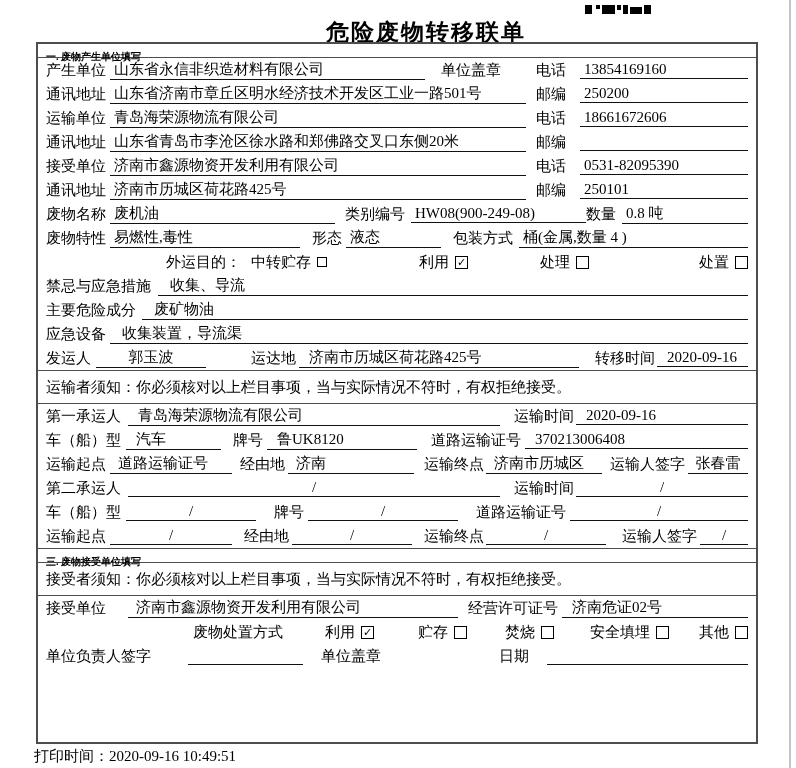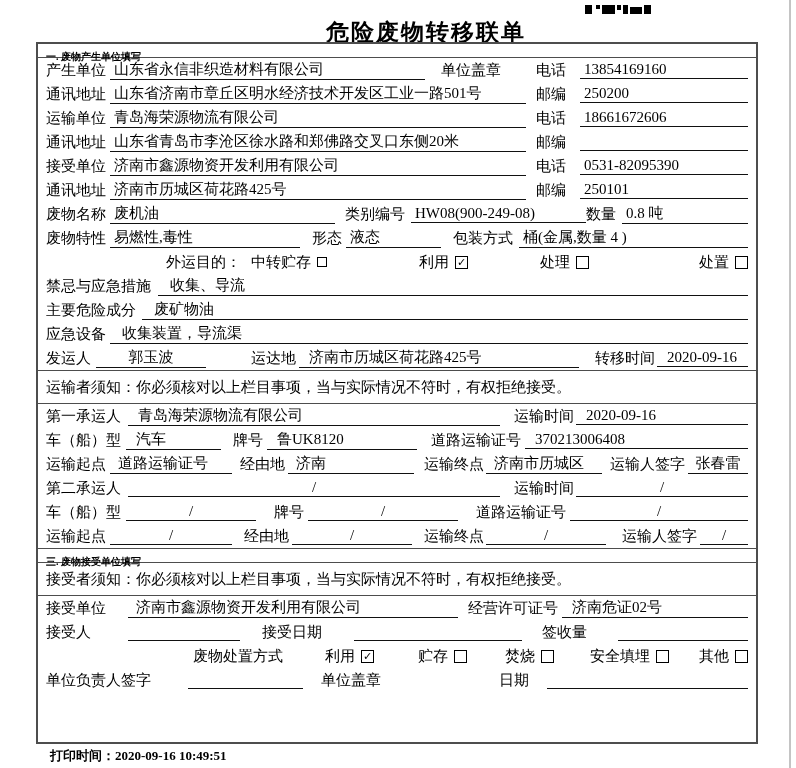--- a/index.html
+++ b/index.html
@@ -31,21 +31,21 @@
   .fill { flex:1; }
   .center { text-align:center; }
 
   
   .cb { display:inline-block; width:13px; height:13px; border:1.5px solid #000;
     margin-left:6px; text-align:center; line-height:12px; font-size:11px;
     font-family:"DejaVu Sans",sans-serif; }
   .cb.small { width:10px; height:10px; margin-bottom:1px; }
 
   
-  .print-time { position:absolute; left:50px; top:747px; font-size:13px;font-weight:bold; }
+  .print-time { position:absolute; left:34px; top:747px; font-size:15px; }
 
   
   .page-edge { position:absolute; left:789px; top:0; width:2px; height:768px; background:#c4c4c4; }
 </style>
 </head>
 <body>
 
 <div class="page">
 
   <span class="qr-frag">
@@ -257,28 +257,20 @@
         <span>接受者须知：你必须核对以上栏目事项，当与实际情况不符时，有权拒绝接受。</span>
       </div>
 
       <div class="row">
         <span class="lbl w64">接受单位</span>
         <span class="u" style="width:330px;margin-left:18px;padding-left:8px">济南市鑫源物资开发利用有限公司</span>
         <span class="lbl" style="margin-left:10px;width:94px">经营许可证号</span>
         <span class="u fill" style="padding-left:10px">济南危证02号</span>
       </div>
 
-      <div class="row">
-        <span class="lbl" style="width:50px">接受人</span>
-        <span class="u" style="width:112px;margin-left:32px"></span>
-        <span class="lbl" style="margin-left:22px;width:62px">接受日期</span>
-        <span class="u" style="width:168px;margin-left:30px"></span>
-        <span class="lbl" style="margin-left:20px;width:48px">签收量</span>
-        <span class="u fill" style="margin-left:28px"></span>
-      </div>
 
       <div class="row">
         <span class="lbl" style="width:96px">废物处置方式</span>
         <span class="lbl" style="margin-left:36px">利用</span>
         <span class="cb">✓</span>
         <span class="lbl" style="margin-left:44px">贮存</span>
         <span class="cb"></span>
         <span class="lbl" style="margin-left:38px">焚烧</span>
         <span class="cb"></span>
         <span class="lbl" style="margin-left:36px">安全填埋</span>

